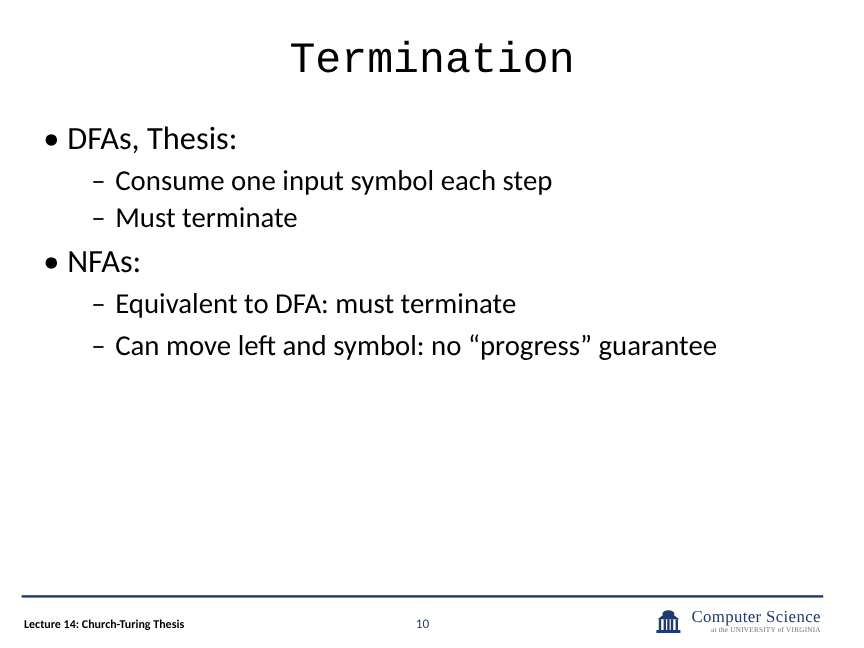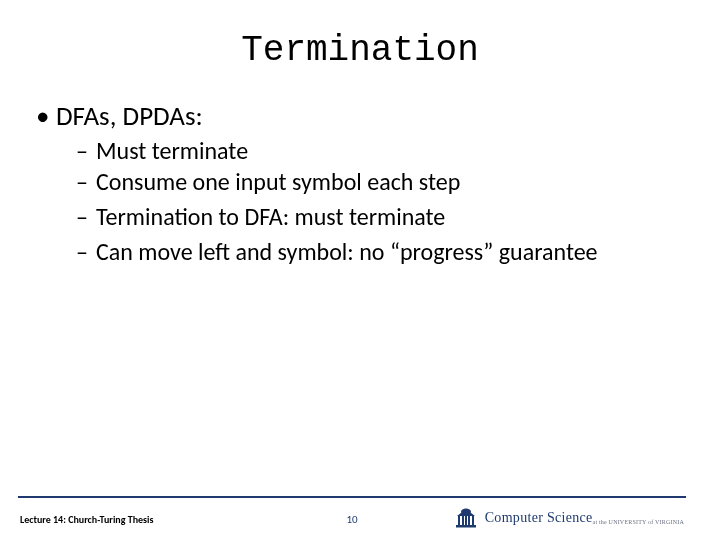--- a/index.html
+++ b/index.html
@@ -89,21 +89,21 @@
   .logo {
     position: absolute;
     right: 20px;
     bottom: 10px;
     display: flex;
     align-items: center;
     gap: 6px;
   }
   .logo-col {
     display: flex;
-    flex-direction: row;
+    flex-direction: column;
     align-items: center;
     line-height: 1;
   }
   .logo-main {
     font-family: Georgia, "Times New Roman", serif;
     font-size: 14px;
     color: #1f3a6e;
     letter-spacing: 0.3px;
   }
   .logo-sub {
@@ -119,25 +119,26 @@
     height: 24px;
   }
 </style>
 </head>
 <body>
 
 <div class="slide">
   <div class="title">Termination</div>
 
   <div class="content">
-    <div class="b1">DFAs, DPDAs:</div>
+    <div class="b1">DFAs, Thesis:</div>
+    <div class="b2">Consume one input symbol each step</div>
     <div class="b2">Must terminate</div>
-    <div class="b2">Consume one input symbol each step</div>
     <div class="spacer-sm"></div>
-    <div class="b2">Termination  to DFA: must terminate</div>
+    <div class="b1">NFAs:</div>
+    <div class="b2">Equivalent  to DFA: must terminate</div>
     <div class="spacer-sm"></div>
     <div class="b2">Can move left and symbol: no “progress” guarantee</div>
   </div>
 </div>
 
 <div class="footer">
   <div class="footer-line"></div>
   <div class="lecture">Lecture 14: Church-Turing Thesis</div>
   <div class="pagenum">10</div>
   <div class="logo">

